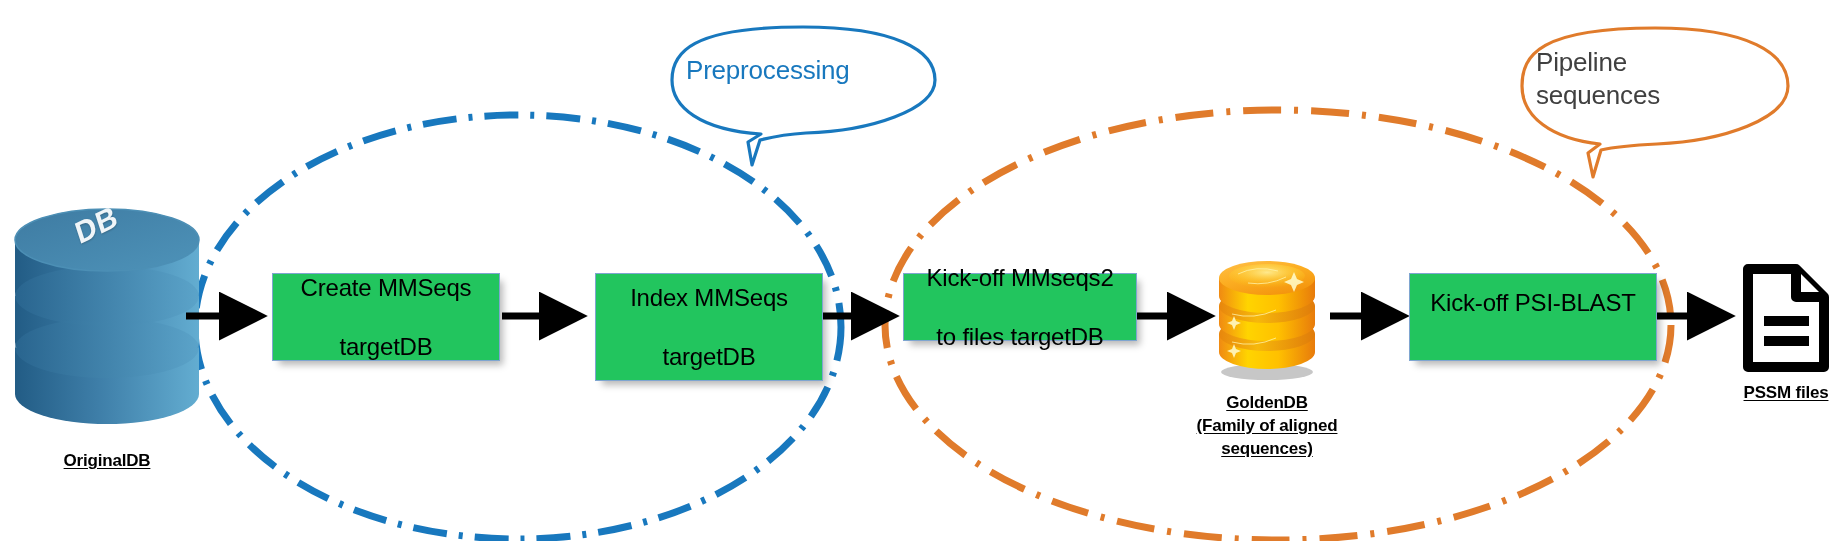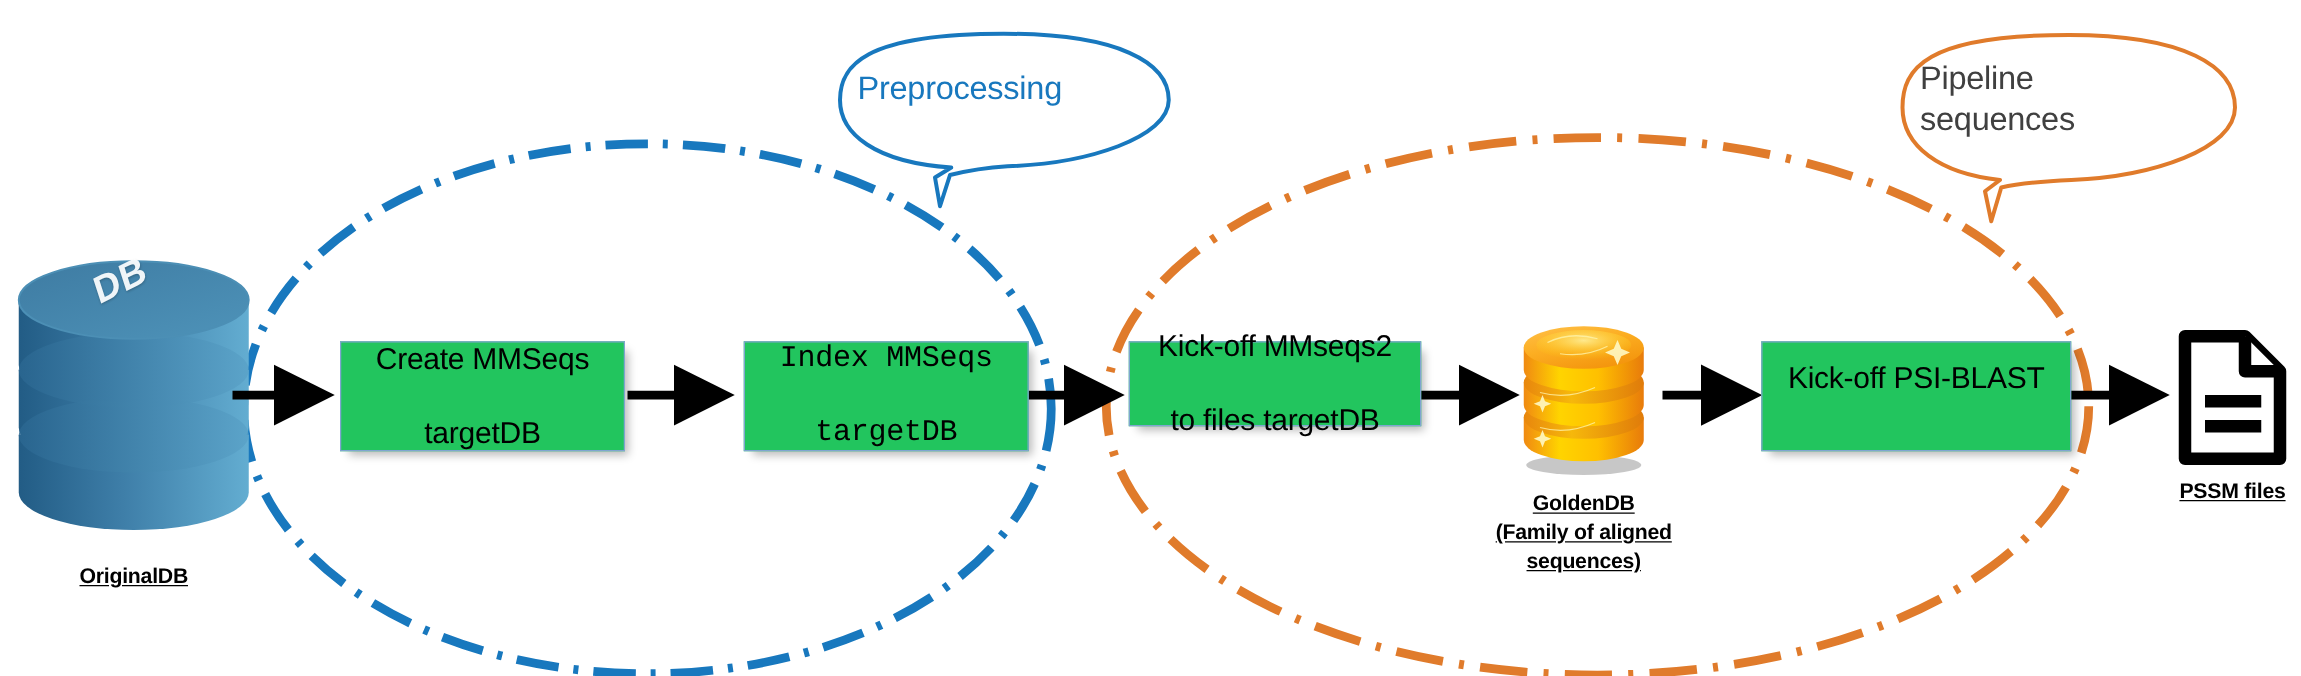--- a/index.html
+++ b/index.html
@@ -155,21 +155,21 @@
     </g>
   </svg>
 
   <div class="pbox" style="left:272px;top:273px;width:228px;height:88px;">
     <span>
       <span>Create MMSeqs</span><br>
       <span>targetDB</span>
     </span>
   </div>
 
-  <div class="pbox" style="left:595px;top:273px;width:228px;height:88px;font-family:Liberation Mono, monospace;">
+  <div class="pbox" style="left:595px;top:273px;width:228px;height:108px;">
     <span>
       <span>Index MMSeqs</span><br>
       <span>targetDB</span>
     </span>
   </div>
 
   <div class="pbox" style="left:903px;top:273px;width:234px;height:68px;">
     <span>
       <span>Kick-off MMseqs2</span><br>
       <span>to files targetDB</span>

